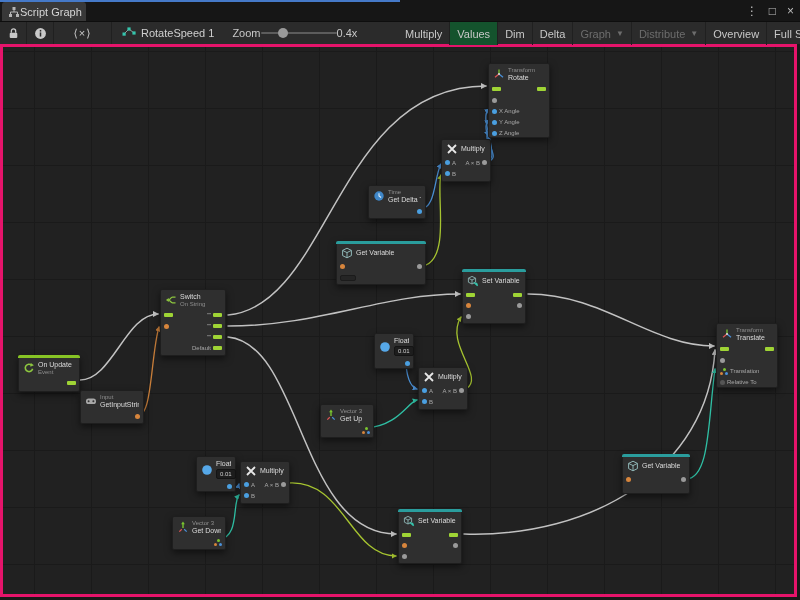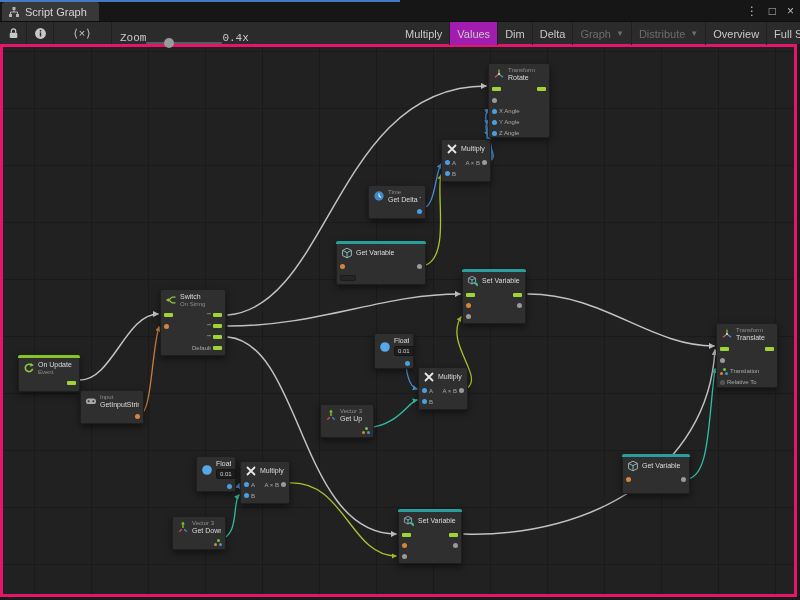--- a/index.html
+++ b/index.html
@@ -5,39 +5,39 @@
   * { box-sizing: border-box; }
   html,body { margin:0; padding:0; }
   body {
     width:800px; height:600px; overflow:hidden; position:relative;
     background:#191919; font-family:"Liberation Sans", sans-serif;
   }
   
   .tabbar { position:absolute; top:0; left:0; right:0; height:21px; background:#161616; }
   .focusline { position:absolute; top:0; left:0; width:400px; height:2px; background:#4579c8; }
   .tab { position:absolute; left:2px; top:2px; height:19px; background:#383838;
-         display:flex; align-items:center; gap:5px; padding:0 12px 0 6px; border-radius:3px 3px 0 0; }
+         display:flex; align-items:center; padding:0 4px 0 6px; border-radius:3px 3px 0 0; }
   .tablabel { font-size:11px; color:#d6d6d6; white-space:nowrap; }
   .tabicon svg { width:12px; height:12px; display:block; }
   .winctl { position:absolute; right:6px; top:0; height:21px; display:flex; align-items:center; gap:11px;
             color:#bdbdbd; font-size:12px; }
   .winctl span { cursor:default; }
   
   .toolbar { position:absolute; top:21px; left:0; right:0; height:23px; background:#2b2b2b;
              border-top:1px solid #0e0e0e; display:flex; align-items:stretch; }
   .tbtn { display:flex; align-items:center; gap:3px; padding:0 7px; font-size:11px; color:#c8c8c8;
           border-right:1px solid #202020; white-space:nowrap; }
   .tbtn.sq { width:27px; justify-content:center; padding:0; }
-  .tbtn.sel { background:#a21caf; }
+  .tbtn.sel { background:#14532d; }
   .tbtn.dis { color:#6d6d6d; }
   .tbtn svg { width:13px; height:13px; display:block; }
   .caret { font-size:8px; margin-left:2px; }
   .codebtn { width:58px; justify-content:center; font-size:11px; letter-spacing:1px; }
   .namegrp { display:flex; align-items:center; gap:5px; padding:0 10px; font-size:11px; color:#cfcfcf; }
-  .zoomgrp { display:flex; align-items:flex-end; gap:0; padding:0 8px; font-size:11px; color:#c8c8c8;font-family:Liberation Mono, monospace; }
+  .zoomgrp { display:flex; align-items:center; gap:0; padding:0 8px; font-size:11px; color:#c8c8c8; }
   .track { position:relative; width:76px; height:2px; background:#5c5c5c; border-radius:1px; }
   .handle { position:absolute; top:-4px; width:10px; height:10px; border-radius:50%; background:#9a9a9a; }
   #tb-right { position:absolute; left:398px; top:0; height:23px; display:flex; overflow:hidden; width:402px; }
   
   #canvas { position:absolute; left:0; top:44px; width:797px; height:553px;
             border:3px solid #e6146b; background-color:#212121;
             background-image:linear-gradient(#1a1a1a 1px, transparent 1px),
                              linear-gradient(90deg, #1a1a1a 1px, transparent 1px);
             background-size:57px 57px; background-position:31px 4px; }
   #wires { position:absolute; left:0; top:0; width:800px; height:600px; pointer-events:none; }
@@ -660,20 +660,31 @@
   <div class="tbtn sq">
     <span>
       <svg viewBox="0 0 12 12">
           <circle cx="6" cy="6" r="5" fill="#c9c9c9"></circle>
           <rect x="5.3" y="2.7" width="1.4" height="1.5" fill="#2b2b2b"></rect>
           <rect x="5.3" y="5" width="1.4" height="3.8" fill="#2b2b2b"></rect>
         </svg>
     </span>
   </div>
   <div class="tbtn codebtn">⟨×⟩</div>
+  <div class="namegrp">
+    <span>
+      <svg viewBox="0 0 14 12" width="14" height="12">
+          <path d="M2 8 L7 3 L12 7" stroke="#9a9a9a" fill="none" stroke-width="1"></path>
+          <rect x="0.5" y="6.5" width="3.2" height="3.2" fill="#35c5ad"></rect>
+          <rect x="5.4" y="1.4" width="3.2" height="3.2" fill="#35c5ad"></rect>
+          <rect x="10.4" y="5.4" width="3.2" height="3.2" fill="#35c5ad"></rect>
+        </svg>
+    </span>
+    <span>RotateSpeed 1</span>
+  </div>
   <div class="zoomgrp">
     <span>Zoom</span>
     <span class="track">
       <span class="handle" id="zoom-handle" style="left: calc(30% - 5px);"></span>
     </span>
     <span>0.4x</span>
   </div>
   <div id="tb-right">
       <div class="tbtn">
         <span>Multiply</span>

